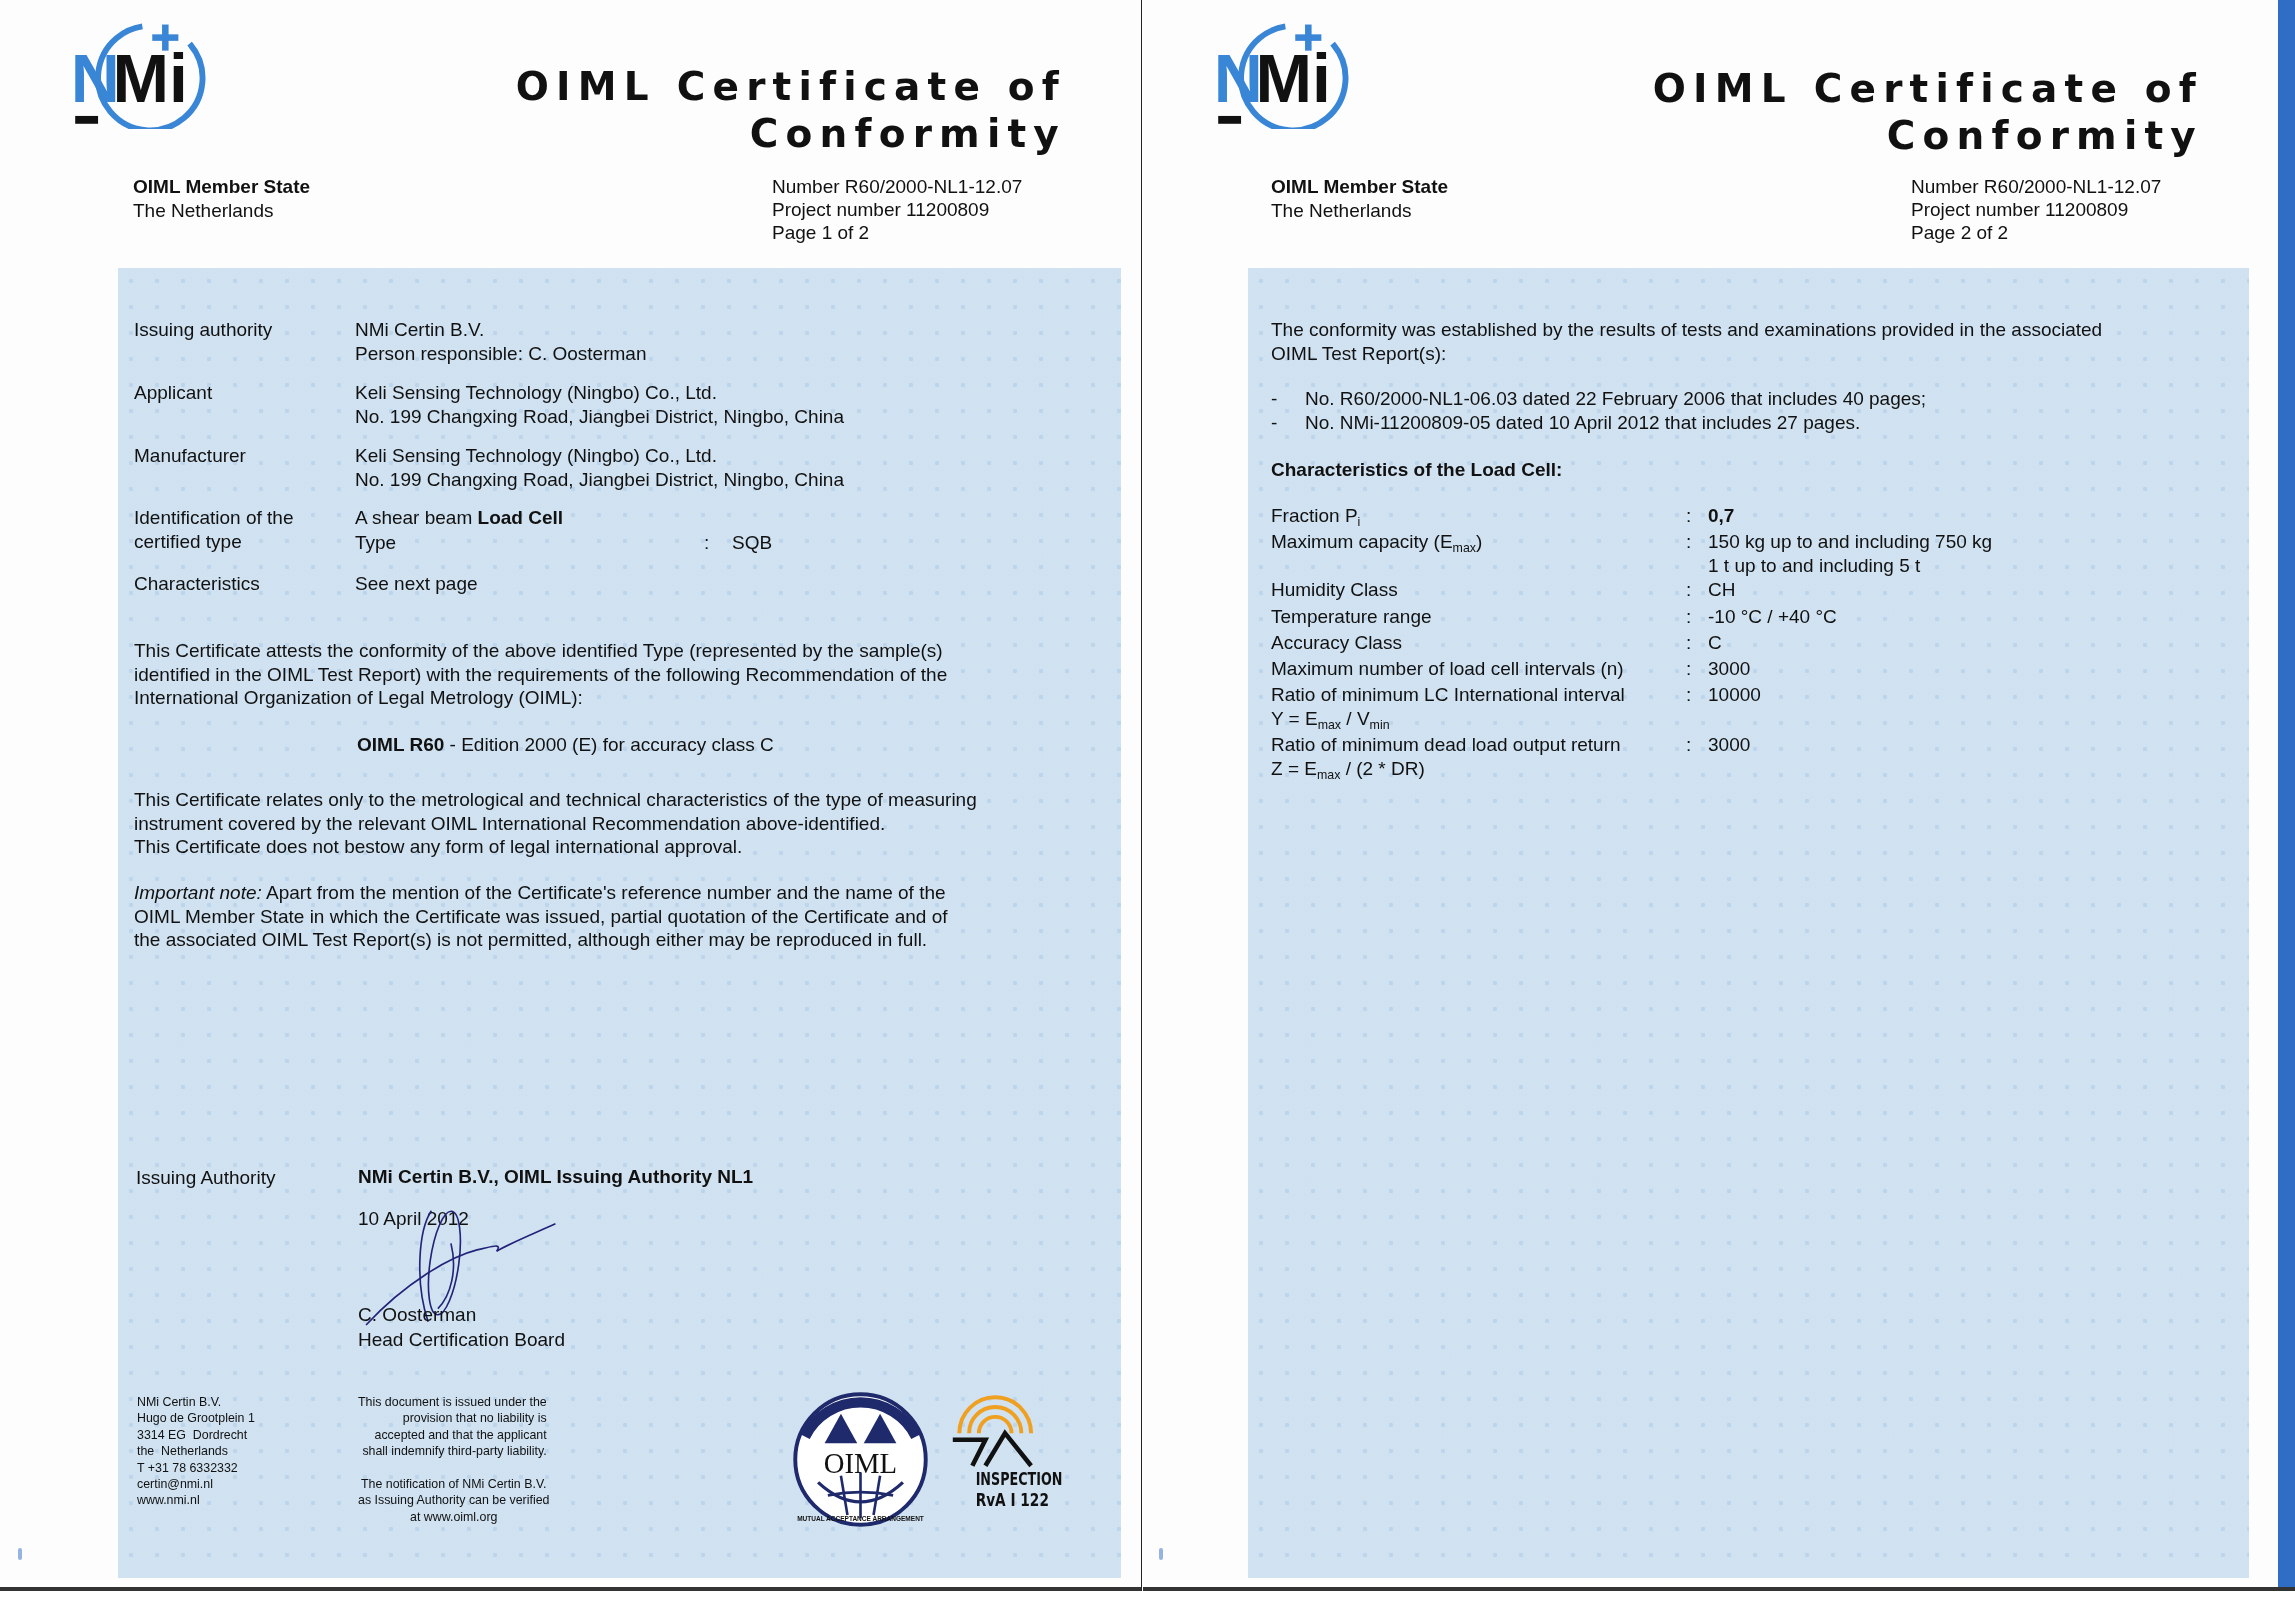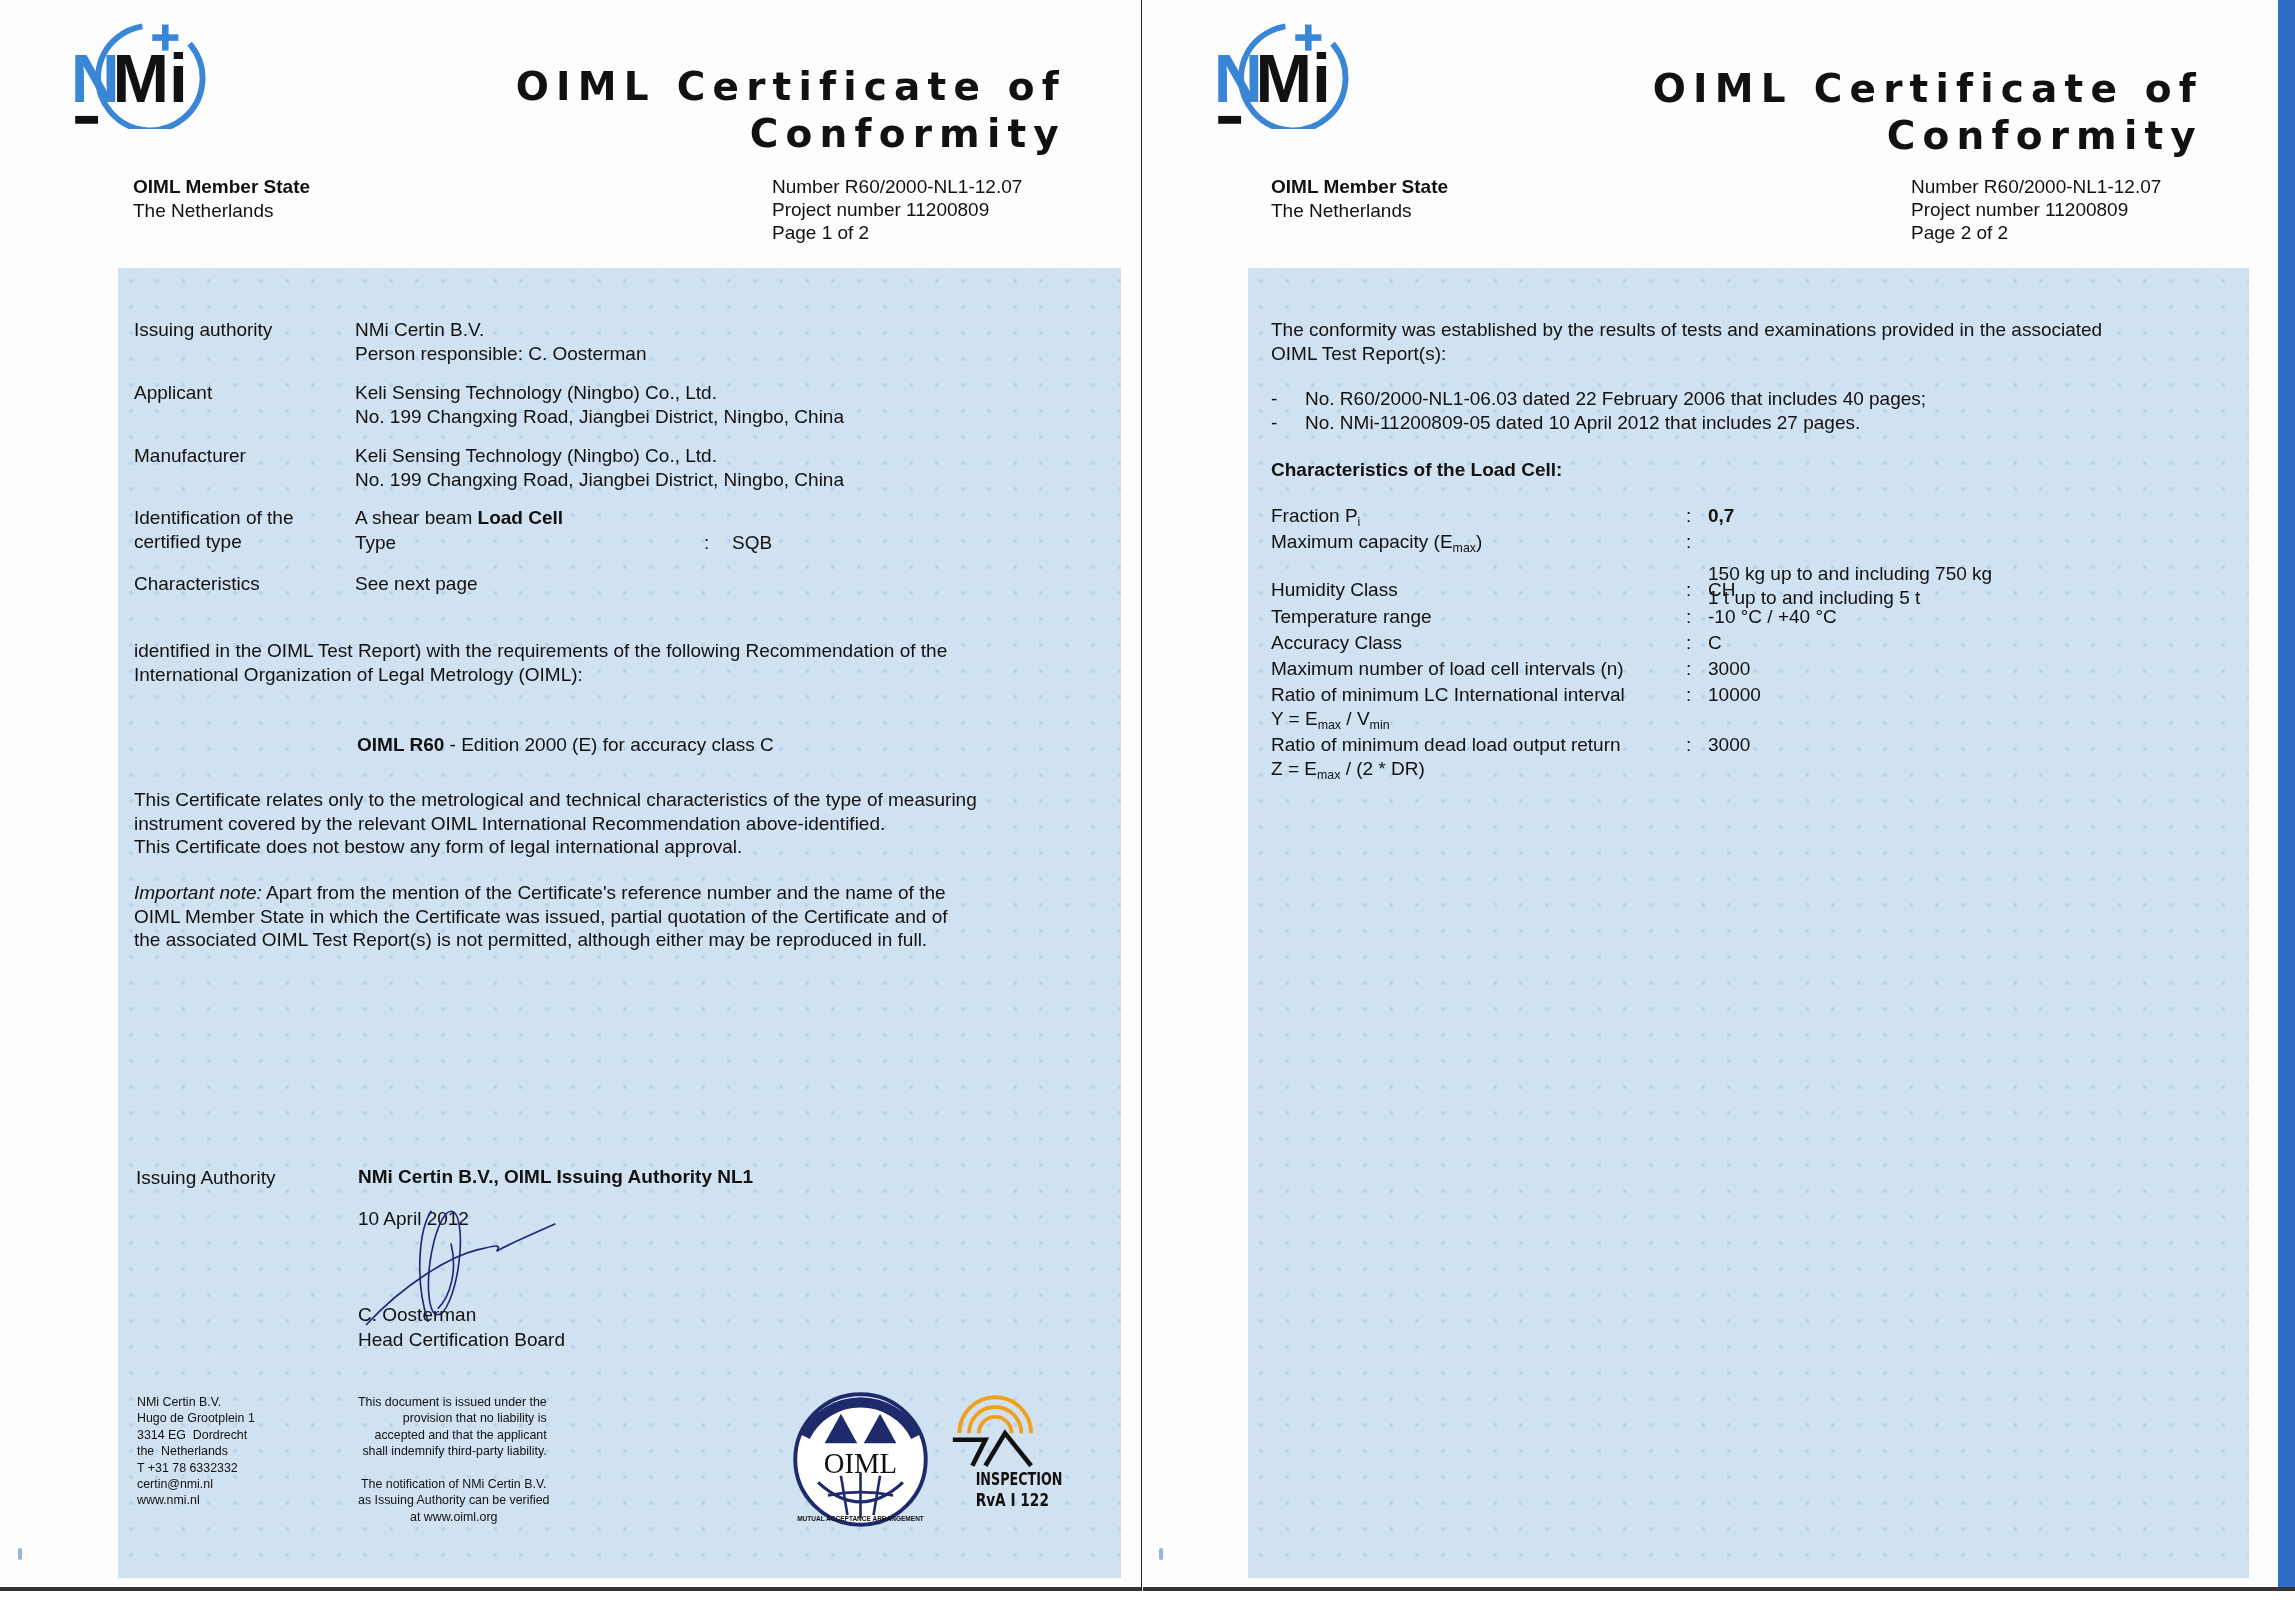--- a/index.html
+++ b/index.html
@@ -107,20 +107,21 @@
     <span style="white-space:pre">A shear beam </span><span class="bold">Load Cell</span>
   </div>
   <div class="row" style="left:355px; top:531px;">Type</div>
   <div class="row" style="left:704px; top:531px;">:</div>
   <div class="row" style="left:732px; top:531px;">SQB</div>
 
   <div class="row" style="left:134px; top:572px;">Characteristics</div>
   <div class="row" style="left:355px; top:572px;">See next page</div>
 
   <div class="txt" style="left:134px; top:639px;">
+    <div>This Certificate attests the conformity of the above identified Type (represented by the sample(s)</div>
     <div>identified in the OIML Test Report) with the requirements of the following Recommendation of the</div>
     <div>International Organization of Legal Metrology (OIML):</div>
   </div>
 
   <div class="txt" style="left:357px; top:733px;">
     <span class="bold">OIML R60</span><span style="white-space:pre"> - Edition 2000 (E) for accuracy class C</span>
   </div>
 
   <div class="txt" style="left:134px; top:788px;">
     <div>This Certificate relates only to the metrological and technical characteristics of the type of measuring</div>
@@ -234,21 +235,21 @@
 
   <div class="txt bold" style="left:128px; top:458px;">Characteristics of the Load Cell:</div>
 
   <div>
     <div class="row" style="left:128px; top:504px;"><span>Fraction P</span><span class="sub">i</span></div>
     <div class="row" style="left:543px; top:504px;">:</div>
     <div class="row" style="left:565px; top:504px;font-weight:bold;">0,7</div>
 
     <div class="row" style="left:128px; top:530px;"><span>Maximum capacity (E</span><span class="sub">max</span><span>)</span></div>
     <div class="row" style="left:543px; top:530px;">:</div>
-    <div class="row" style="left:565px; top:562px;">
+    <div class="row" style="left:565px; top:530px;">
       <div>150 kg up to and including 750 kg</div>
       <div>1 t up to and including 5 t</div>
     </div>
 
     <div class="row" style="left:128px; top:578px;">Humidity Class</div>
     <div class="row" style="left:543px; top:578px;">:</div>
     <div class="row" style="left:565px; top:578px;">CH</div>
 
     <div class="row" style="left:128px; top:605px;">Temperature range</div>
     <div class="row" style="left:543px; top:605px;">:</div>

